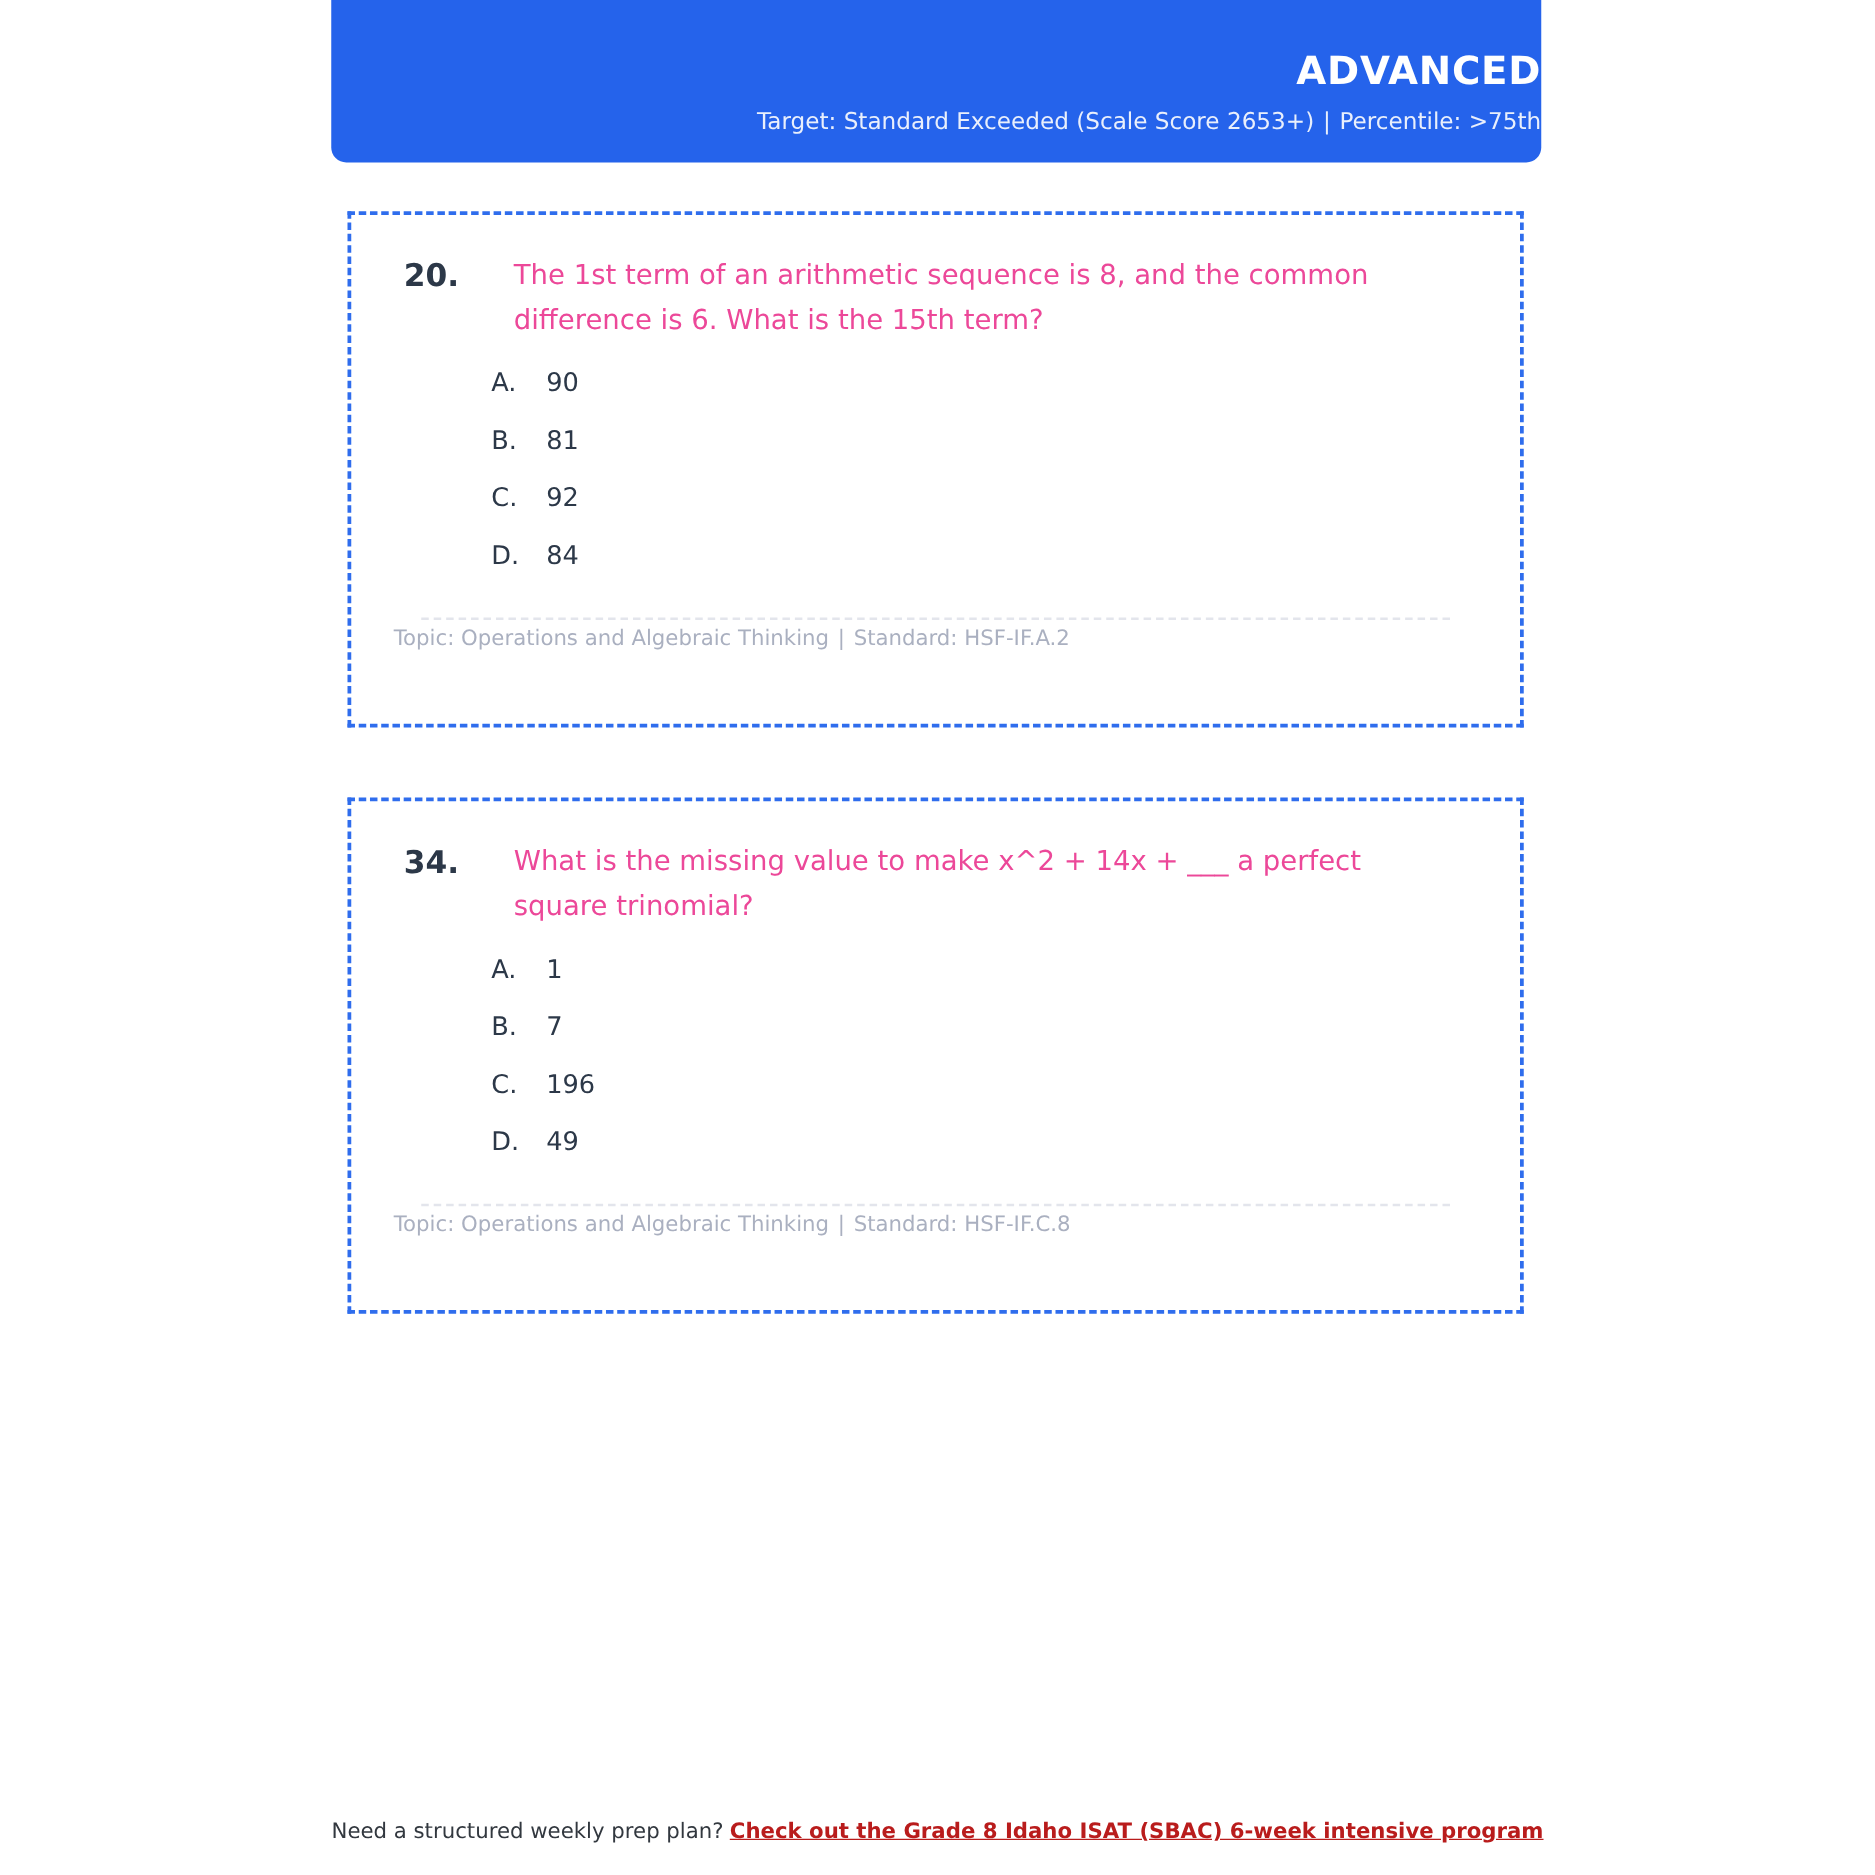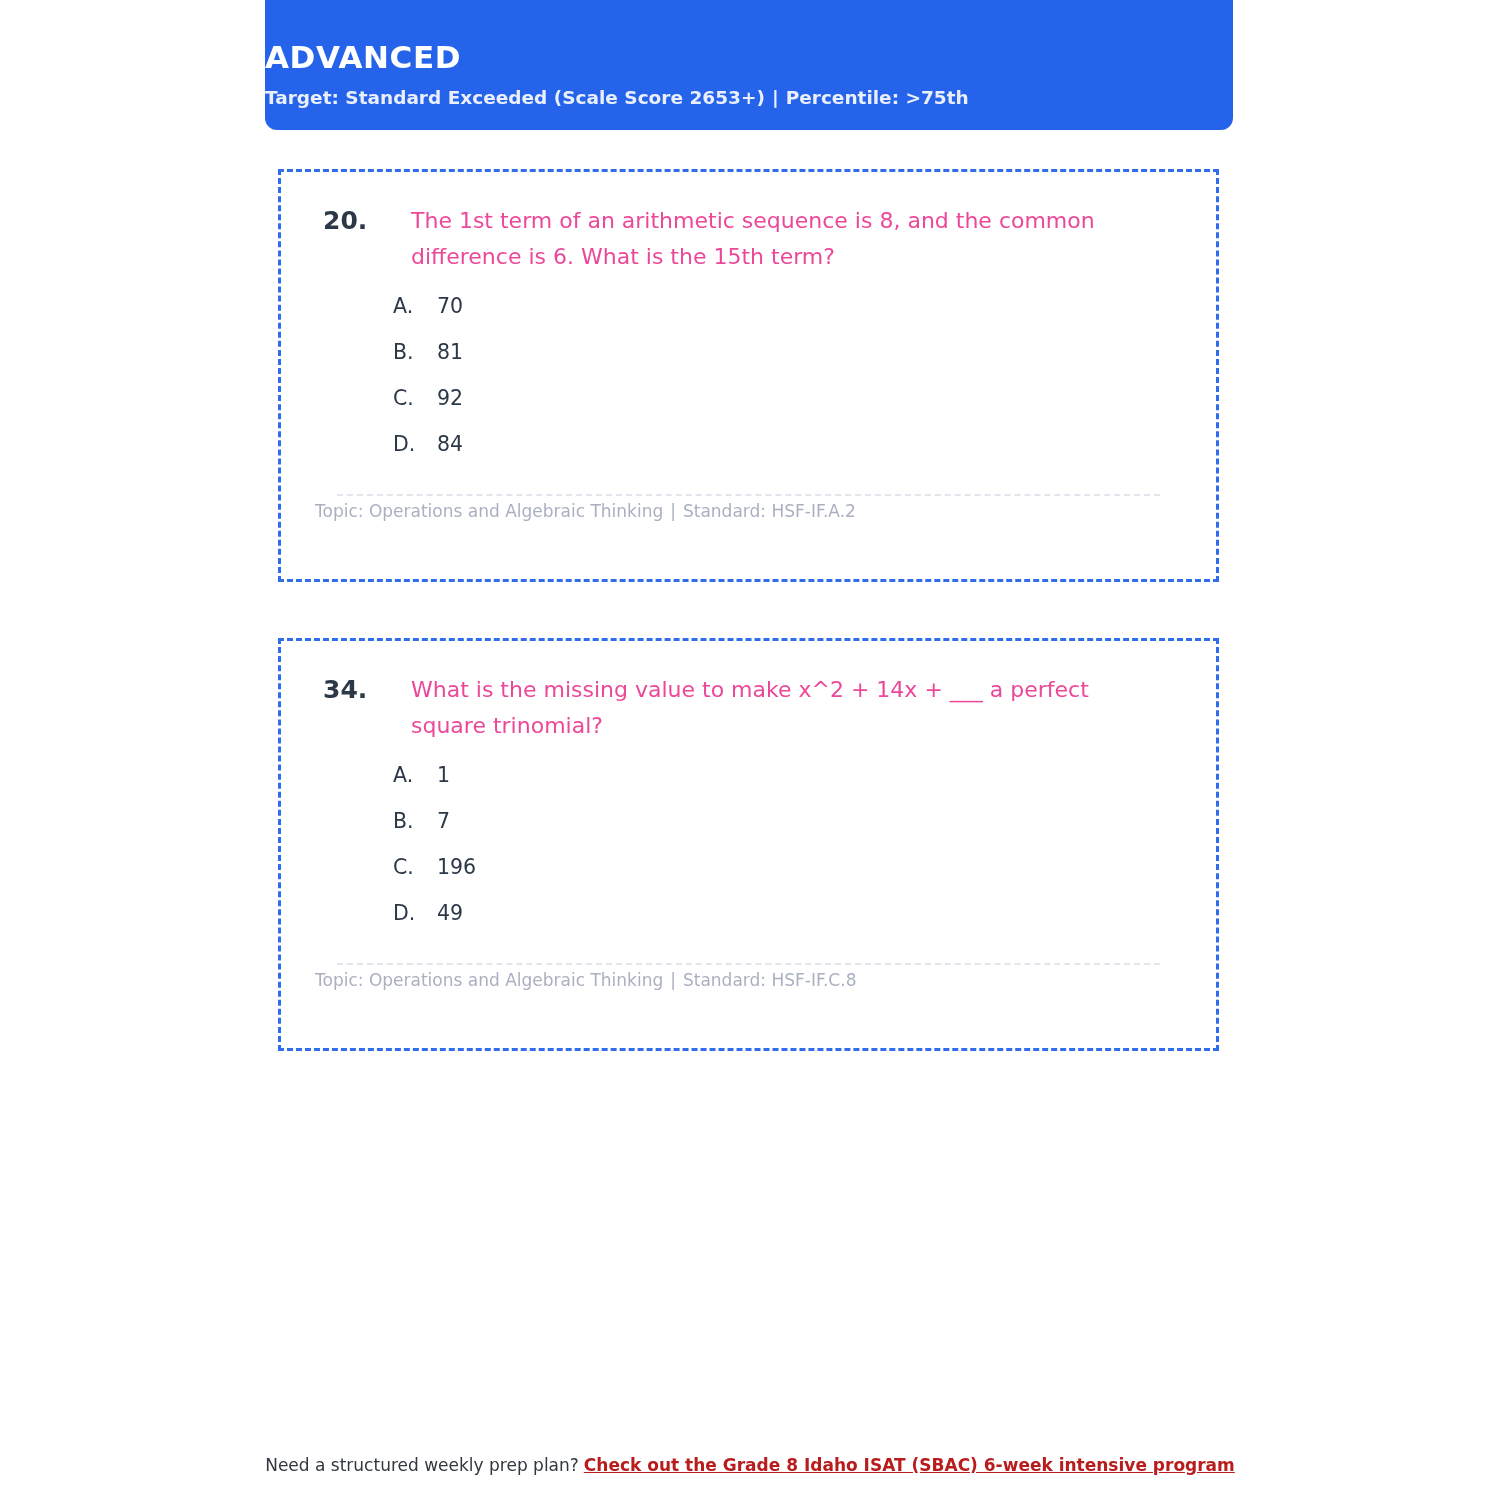--- a/index.html
+++ b/index.html
@@ -26,36 +26,36 @@
     position: absolute;
     left: 265px;
     top: 0px;
     width: 968px;
     height: 130px;
     background: #2563eb;
     border-radius: 0 0 12px 12px;
     box-sizing: border-box;
     display: flex;
     flex-direction: column;
-    align-items: flex-start;
+    align-items: flex-end;
     justify-content: center;
     padding-top: 19px;
   }
   .level-title {
     color: #ffffff;
     font-size: 31px;
     font-weight: bold;
     letter-spacing: 0.6px;
     line-height: 1.1;
     margin-bottom: 13px;
   }
   .level-sub {
     color: #e9effc;
     font-size: 18.5px;
-    font-weight: bold;
+    font-weight: normal;
     line-height: 1.2;
     white-space: nowrap;
   }
   .level-sub .sep {
     padding: 0 7px;
   }
 
   
   .q-card {
     position: absolute;
@@ -157,21 +157,21 @@
   </div>
 
   <div class="q-card" id="card-0">
     <div class="q-head">
       <div class="q-num">20.</div>
       <div class="q-text">The 1st term of an arithmetic sequence is 8, and the common difference is 6. What is the 15th term?</div>
     </div>
     <div class="options">
       <div class="opt-row">
         <span class="opt-letter">A.</span>
-        <span class="opt-text">70</span>
+        <span class="opt-text">90</span>
       </div>
       <div class="opt-row">
         <span class="opt-letter">B.</span>
         <span class="opt-text">81</span>
       </div>
       <div class="opt-row">
         <span class="opt-letter">C.</span>
         <span class="opt-text">92</span>
       </div>
       <div class="opt-row">

